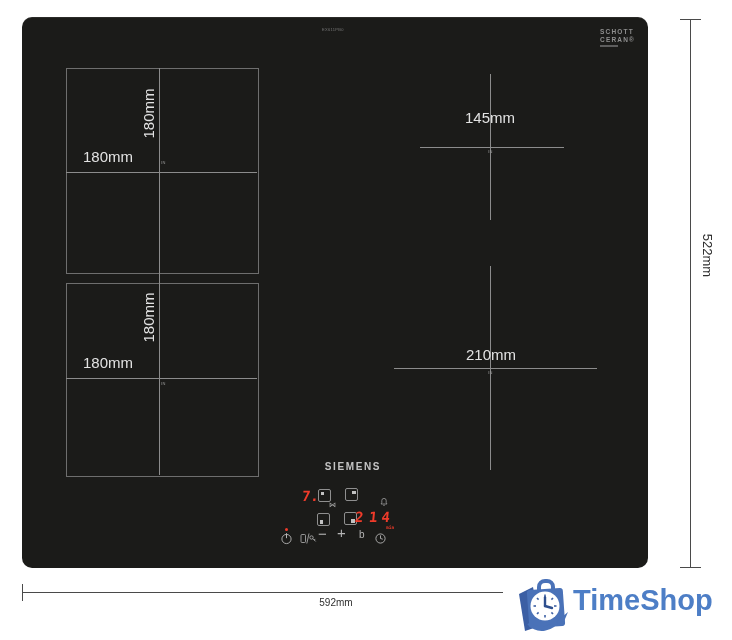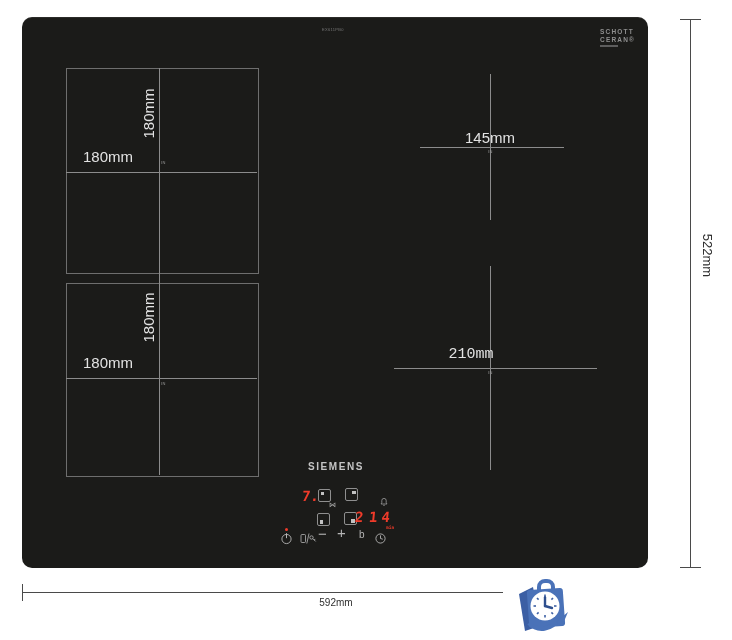--- a/index.html
+++ b/index.html
@@ -14,21 +14,21 @@
   
   .zline{position:absolute;background:#8c8c8c;}
   .zsq{position:absolute;border:1px solid #6e6e6e;}
   .zlabel{position:absolute;color:#e2e2e2;font-size:15px;text-align:center;width:70px;}
   .vrot{transform:rotate(-90deg);}
   .vrot-cw{transform:rotate(90deg);}
   .inmark{position:absolute;color:#9a9a9a;font-size:4px;letter-spacing:0.3px;}
 
   
   .brand{position:absolute;color:#c4c4c4;font-weight:bold;font-size:10px;letter-spacing:1.6px;
-         width:90px;text-align:center;}
+         width:90px;text-align:right;}
   .seg{position:absolute;color:#ef3b2a;font-family:"DejaVu Sans Mono",monospace;
        transform:skewX(-6deg);font-weight:bold;}
   .zbtn{position:absolute;width:11px;height:11px;border:1px solid #8f8f8f;border-radius:2px;}
   .zbtn .dot{position:absolute;width:3.5px;height:3.5px;background:#c2c2c2;}
   .dot.tl{left:1.5px;top:1.5px}.dot.tr{right:1.5px;top:1.5px}
   .dot.bl{left:1.5px;bottom:1.5px}.dot.br{right:1.5px;bottom:1.5px}
   .ctl{position:absolute;color:#b5b5b5;}
   .led{position:absolute;width:3px;height:3px;border-radius:50%;background:#ef3b2a;}
 
   
@@ -71,26 +71,26 @@
     <div class="zlabel" style="left:51px;top:131px;">180mm</div>
     <div class="zlabel vrot" style="left:91px;top:88px;">180mm</div>
     <div class="inmark" style="left:139px;top:143px;">IN</div>
 
     <div class="zlabel" style="left:51px;top:337px;">180mm</div>
     <div class="zlabel vrot" style="left:91px;top:292px;">180mm</div>
     <div class="inmark" style="left:139px;top:364px;">IN</div>
 
     <div class="zline" style="left:398px;top:130px;width:144px;height:1px;"></div>
     <div class="zline" style="left:468px;top:57px;width:1px;height:146px;"></div>
-    <div class="zlabel" style="left:433px;top:112px;">145mm</div>
+    <div class="zlabel" style="left:433px;top:92px;">145mm</div>
     <div class="inmark" style="left:466px;top:132px;">IN</div>
 
     <div class="zline" style="left:372px;top:351px;width:203px;height:1px;"></div>
     <div class="zline" style="left:468px;top:249px;width:1px;height:204px;"></div>
-    <div class="zlabel" style="left:414px;top:329px;font-family:Liberation Mono, monospace;">210mm</div>
+    <div class="zlabel" style="left:434px;top:329px;">210mm</div>
     <div class="inmark" style="left:466px;top:353px;">IN</div>
 
     <div class="brand" style="left:269px;top:444px;">SIEMENS</div>
 
     <div class="seg" style="left:280px;top:471px;font-size:14px;">7.</div>
 
     <div class="zbtn" style="left:296px;top:472px;">
       <span class="dot tl"></span>
       </div>
     <div class="zbtn" style="left:323px;top:471px;">
@@ -159,14 +159,15 @@
       <line x1="25" y1="24" x2="26.6" y2="25.6"></line>
         <line x1="39.4" y1="38.4" x2="41" y2="40"></line>
       <line x1="41" y1="24" x2="39.4" y2="25.6"></line>
         <line x1="26.6" y1="38.4" x2="25" y2="40"></line>
     </g>
     <line x1="33" y1="32" x2="33" y2="23.5" stroke="#2e4f8e" stroke-width="2.4" stroke-linecap="round"></line>
     <line x1="33" y1="32" x2="40" y2="34" stroke="#2e4f8e" stroke-width="2.4" stroke-linecap="round"></line>
     <path d="M17 49 a18 18 0 0 0 29 -4" fill="none" stroke="#4a72b8" stroke-width="4.5"></path>
     <path d="M44 48 L56 38 L50 52 Z" fill="#4a72b8"></path>
   </svg>
+  <div class="wmtext">TimeShop</div>
 
 </div>
 
 </body></html>

